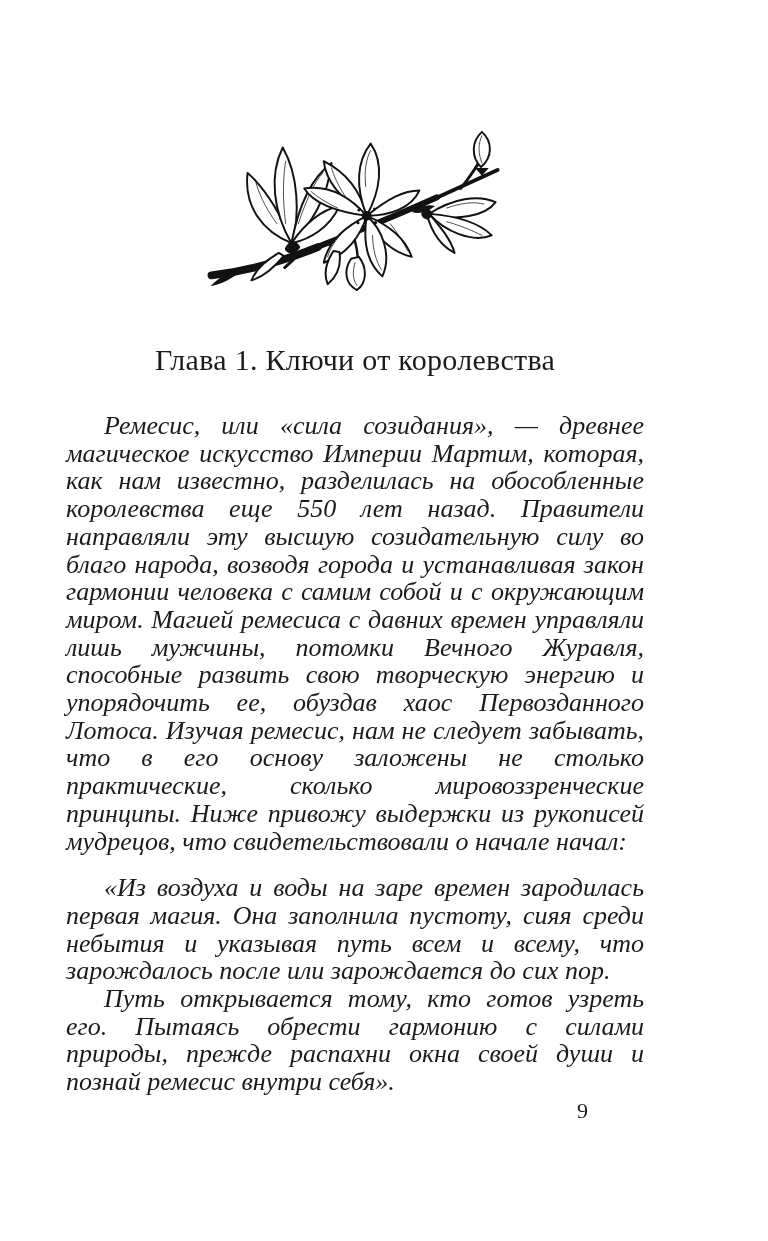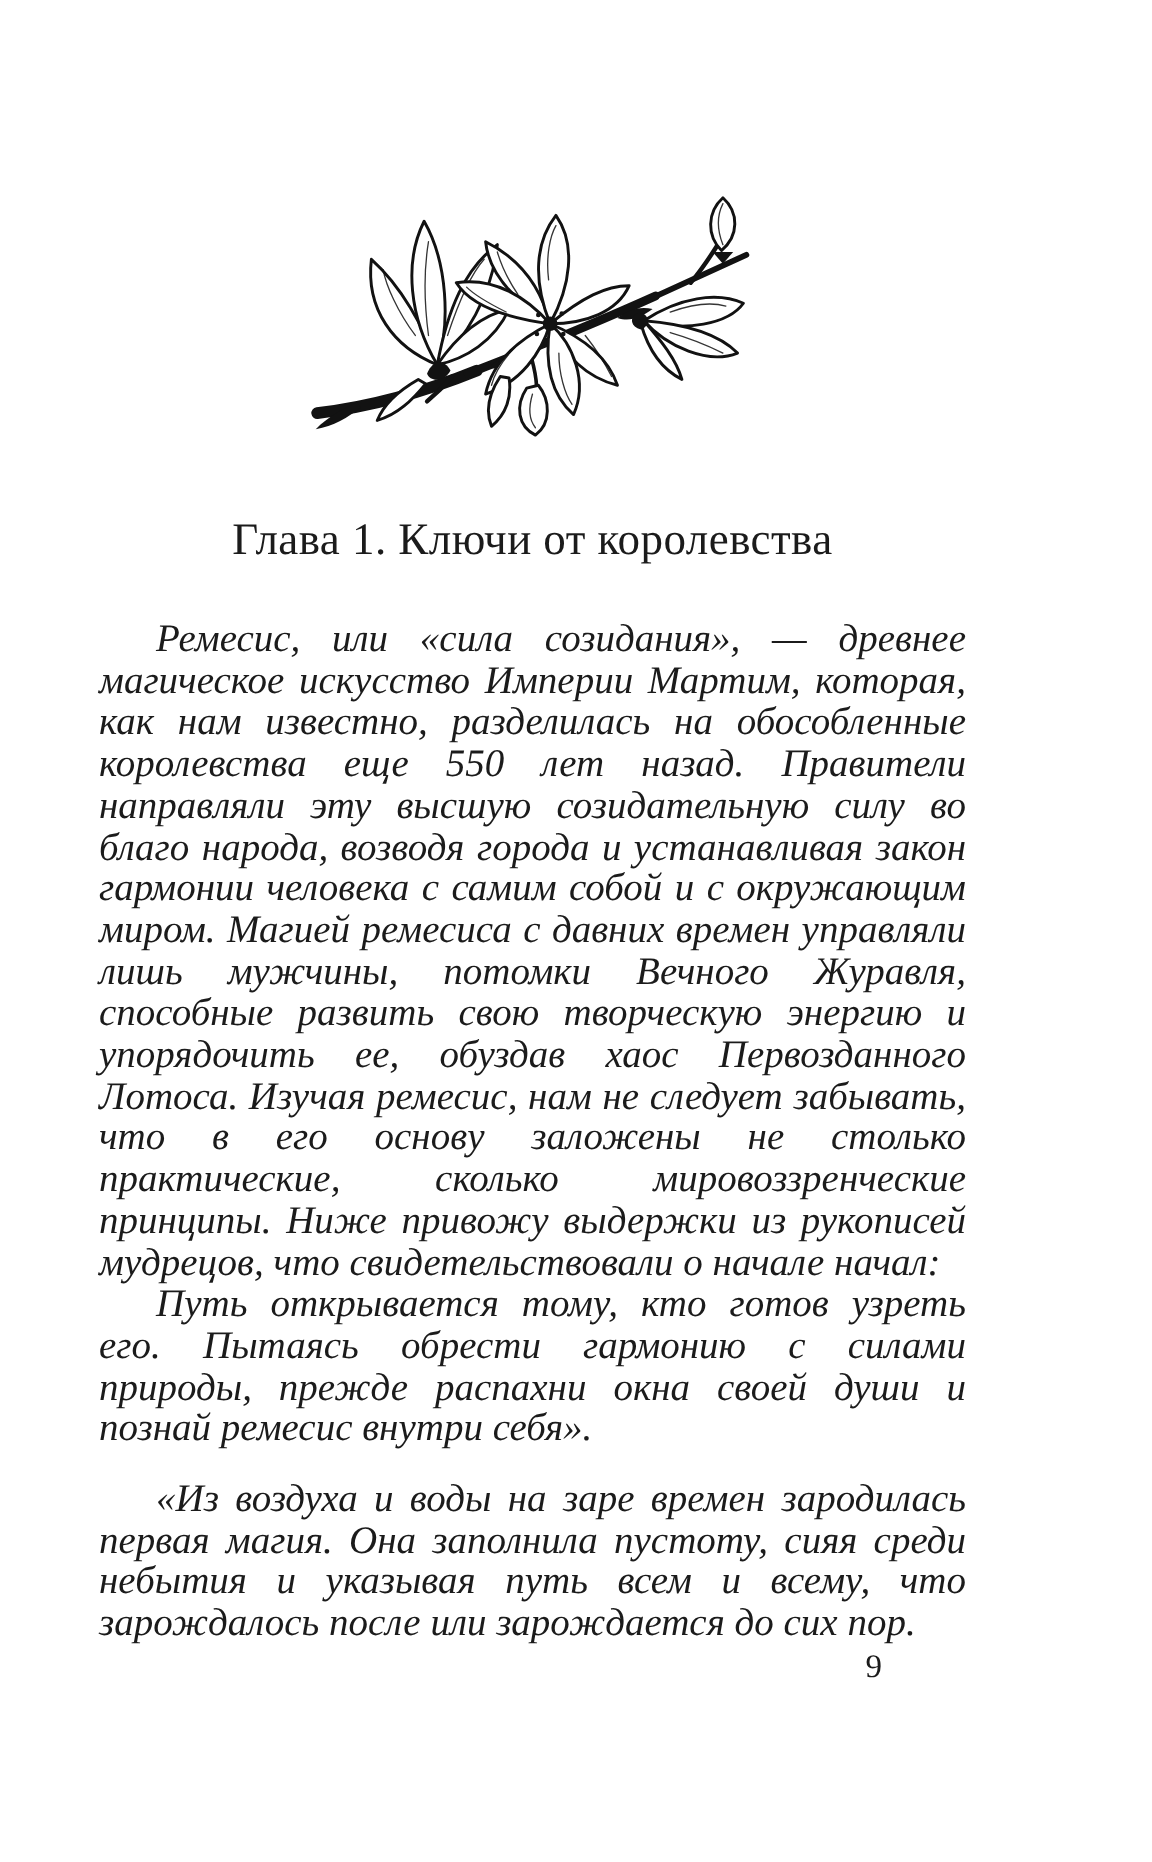--- a/index.html
+++ b/index.html
@@ -133,23 +133,23 @@
         <path class="det" d="M150,140 C147,150 148,158 152,163"></path>
 
         <path class="ln" d="M128,128 C120,140 118,152 122,162 C132,154 136,142 134,129 Z"></path>
       </svg>
     </figure>
 
     <h1 class="chapter-heading">Глава 1. Ключи от королевства</h1>
 
     <p class="body first-paragraph">Ремесис, или «сила созидания», — древнее магическое искусство Империи Мартим, которая, как нам известно, разделилась на обособленные королевства еще 550 лет назад. Правители направляли эту высшую созидательную силу во благо народа, возводя города и устанавливая закон гармонии человека с самим собой и с окружающим миром. Магией ремесиса с давних времен управляли лишь мужчины, потомки Вечного Журавля, способные развить свою творческую энергию и упорядочить ее, обуздав хаос Первозданного Лотоса. Изучая ремесис, нам не следует забывать, что в его основу заложены не столько практические, сколько мировоззренческие принципы. Ниже привожу выдержки из рукописей мудрецов, что свидетельствовали о начале начал:</p>
 
+    <p class="body quote-first">«Из воздуха и воды на заре времен зародилась первая магия. Она заполнила пустоту, сияя среди небытия и указывая путь всем и всему, что зарождалось после или зарождается до сих пор.</p>
+
     <p class="body">Путь открывается тому, кто готов узреть его. Пытаясь обрести гармонию с силами природы, прежде распахни окна своей души и познай ремесис внутри себя».</p>
-
-    <p class="body quote-first">«Из воздуха и воды на заре времен зародилась первая магия. Она заполнила пустоту, сияя среди небытия и указывая путь всем и всему, что зарождалось после или зарождается до сих пор.</p>
 
     <div class="attribution">
       
       
     </div>
 
   </div>
 
   <div class="page-number">9</div>
 </div>

